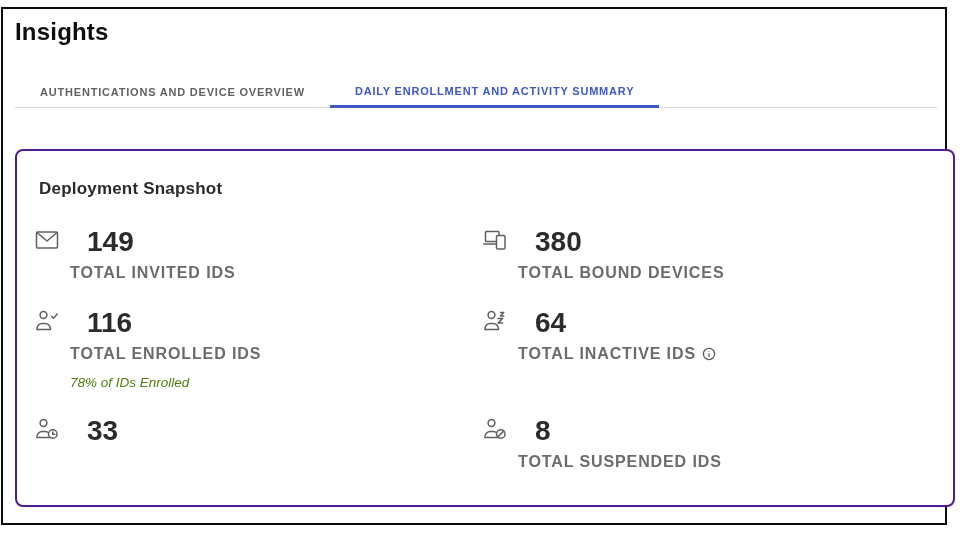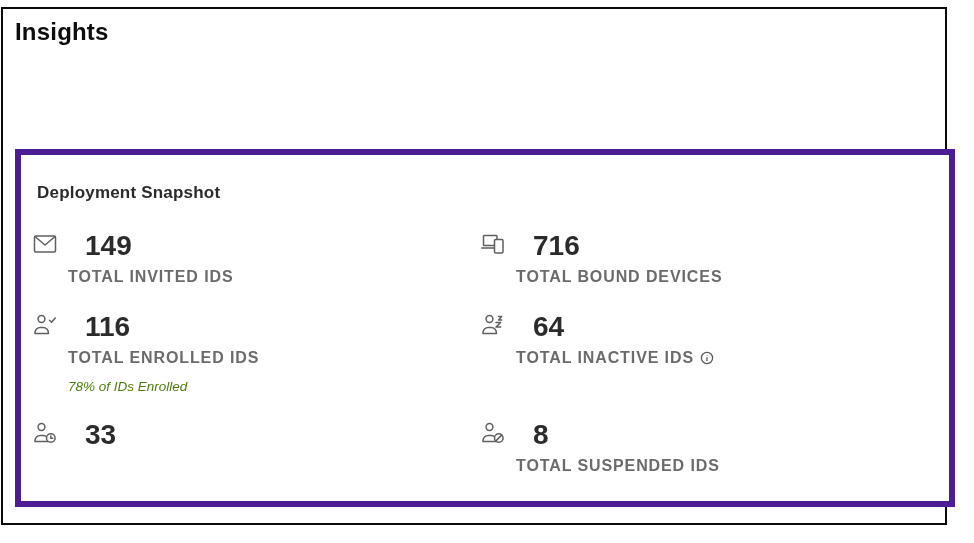--- a/index.html
+++ b/index.html
@@ -8,42 +8,50 @@
   .frame { position:absolute; left:1px; top:7px; width:946px; height:518px;
     border:2px solid #0a0a0a; background:#fff; }
   .page-title { position:absolute; left:12px; top:9px; font-size:24px; font-weight:700;
     color:#0d0d0d; letter-spacing:0.2px; }
   .tabbar { position:absolute; left:12px; top:68px; right:8px; height:31px;
     border-bottom:1px solid #dcdcdc; display:flex; align-items:stretch; }
   .tab { display:flex; align-items:center; padding:0 25px; font-size:11px; font-weight:700;
     letter-spacing:0.8px; color:#616161; cursor:pointer; white-space:nowrap; }
   .tab.active { color:#3d57c4; border-bottom:3px solid #3d57c4; margin-bottom:-1px; }
   .card { position:absolute; left:12px; top:140px; width:940px; height:358px;
-    border:6px solid #4c1d95; border-radius:0; background:#fff;
-    box-shadow:0 1px 2px rgba(0,0,0,0.04); padding:22px 24px 0 12px; }
+    border:2px solid #4c1d95; border-radius:8px; background:#fff;
+    box-shadow:0 1px 2px rgba(0,0,0,0.04); padding:22px 24px 0 18px; }
   .card-title { font-size:17px; font-weight:700; color:#2b2b2b; letter-spacing:0.2px;
     margin:6px 0 28px 4px; }
   .stats { display:grid; grid-template-columns:448px auto; }
   .stat { margin-bottom:26px; }
   .stat-top { display:flex; align-items:center; gap:28px; }
   .stat-top svg { flex:0 0 auto; stroke:#5f5f5f; fill:none; stroke-width:1.5;
     stroke-linecap:round; stroke-linejoin:round; }
   .stat-value { font-size:28px; font-weight:700; color:#2b2b2b; line-height:30px; }
   .stat-label { margin:7px 0 0 35px; font-size:16px; font-weight:700; letter-spacing:0.9px;
     color:#6b6b6b; display:flex; align-items:center; gap:6px; }
   .stat-sub { margin:12px 0 0 35px; font-size:13.5px; color:#4d7c0f;font-style:italic; }
   .info-icon svg { stroke:#5a5a5a; fill:none; stroke-width:1.3; display:block; }
 </style>
 </head>
 <body>
 
 <div class="frame">
 
   <div class="page-title">Insights</div>
 
+  <div class="tabbar">
+    <div class="tab">
+      <span>AUTHENTICATIONS AND DEVICE OVERVIEW</span>
+    </div>
+    <div class="tab active">
+      <span>DAILY ENROLLMENT AND ACTIVITY SUMMARY</span>
+    </div>
+  </div>
 
   <div class="card">
     <div class="card-title">Deployment Snapshot</div>
 
     <div class="stats">
 
       <div class="stat">
         <div class="stat-top">
           <span>
             <svg width="24" height="20" viewBox="0 0 24 20">
@@ -60,21 +68,21 @@
 
       <div class="stat">
         <div class="stat-top">
           <span>
             <svg width="24" height="22" viewBox="0 0 24 22">
               <rect x="2.5" y="2.5" width="13.5" height="10" rx="0.8"></rect>
               <path d="M0.8 15 H13"></path>
               <rect x="13.5" y="6.5" width="8.5" height="13.5" rx="1.3" fill="#ffffff"></rect>
             </svg>
           </span>
-          <span class="stat-value">716</span>
+          <span class="stat-value">380</span>
         </div>
         <div class="stat-label">
           <span>TOTAL BOUND DEVICES</span>
         </div>
       </div>
 
       <div class="stat">
         <div class="stat-top">
           <span>
             <svg width="24" height="22" viewBox="0 0 24 22">

